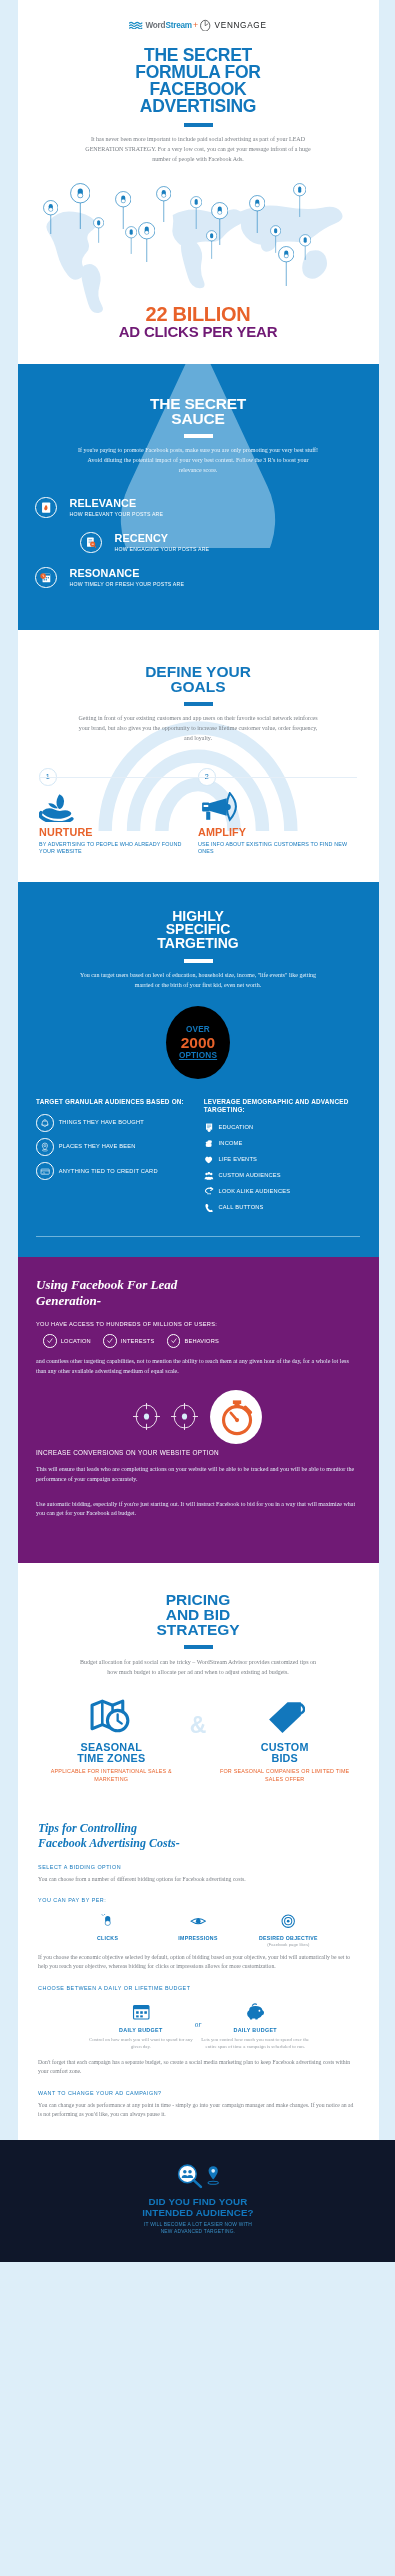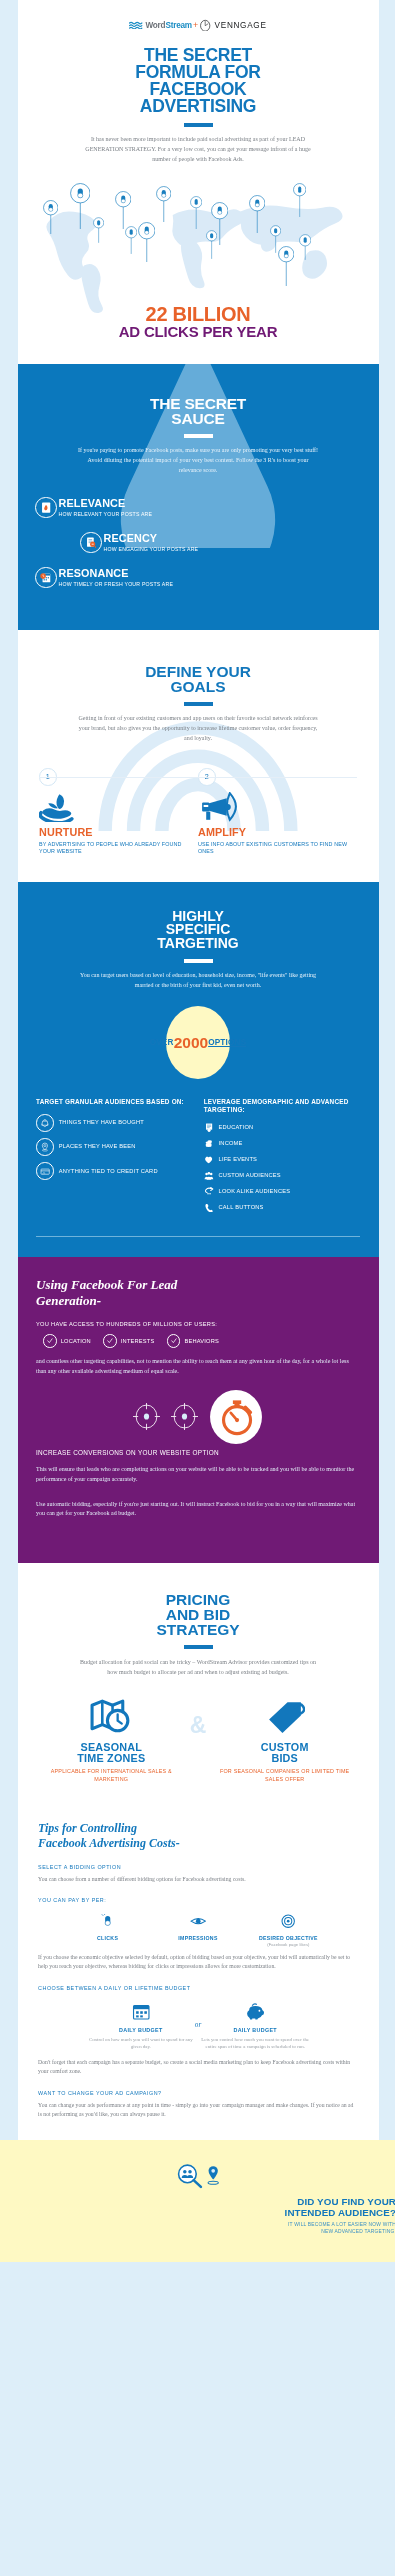--- a/index.html
+++ b/index.html
@@ -47,21 +47,21 @@
   .hero-pad { height:24px; }
 
   
   .sauce { background:#0b78bd; position:relative; overflow:hidden; padding:32px 0 28px; }
   .drop-big { position:absolute; left:50%; top:-32px; transform:translateX(-50%); }
   .sauce h2 {
     position:relative; z-index:3; text-align:center; color:#fff;
     font-size:15.5px; line-height:.98; font-weight:bold; letter-spacing:-0.2px;
   }
   .three-r { position:relative; z-index:3; margin-top:20.6px; padding:0 17.5px; }
-  .r-item { display:flex; align-items:center; gap:2px; margin-bottom:13.4px; }
+  .r-item { display:flex; align-items:center; gap:13px; margin-bottom:13.4px; }
   .r-item.mid { justify-content:flex-start; margin-left:45px; }
   .r-item .ic {
     width:21.6px; height:21.6px; border:0.8px solid #ffffff; border-radius:50%;
     display:flex; align-items:center; justify-content:center; flex:0 0 21.6px;
   }
   .r-title { color:#fff; font-size:10.8px; font-weight:bold; line-height:1; letter-spacing:0.1px; }
   .r-sub { color:#fff; font-size:5.2px; letter-spacing:0.2px; margin-top:2.1px; }
 
   
   .goals { background:#fff; position:relative; overflow:hidden; padding:34px 0 26px; }
@@ -79,22 +79,22 @@
   }
   .goal-hr { position:absolute; left:21.6px; right:21.6px; top:8.8px; height:0.5px; background:#e4eef7; z-index:1; }
   .goal-icon { height:31px; display:flex; align-items:flex-end; margin:3.1px 0 5.2px; }
   .goal-name { color:#e8622a; font-size:10.8px; font-weight:bold; line-height:1; letter-spacing:0.1px; }
   .goal-desc { color:#1277bc; font-size:5.4px; line-height:1.35; margin-top:3.1px; letter-spacing:0.1px; }
 
   
   .target { background:#0b78bd; padding:28px 0 20.6px; }
   .target h2 { text-align:center; color:#fff; font-size:14px; line-height:.98; font-weight:bold; }
   .bubble {
-    width:64px; height:73px; border-radius:50%; background:#fef9c3;
-    margin:15.5px auto 0; display:flex; flex-direction:row;
+    width:64px; height:73px; border-radius:50%; background:#000000;
+    margin:15.5px auto 0; display:flex; flex-direction:column;
     align-items:center; justify-content:center; line-height:1;
   }
   .bubble .b1 { color:#1277bc; font-size:8.2px; font-weight:bold; letter-spacing:0.2px; }
   .bubble .b2 { color:#e8622a; font-size:15.5px; font-weight:bold; margin:1px 0; }
   .bubble .b3 { color:#1277bc; font-size:8.2px; font-weight:bold; letter-spacing:0.2px;text-decoration:underline; }
   .tcols { display:flex; margin-top:18.5px; padding:0 18.5px; gap:11.3px; }
   .tcol { flex:1; }
   .tcol h3 { color:#fff; font-size:6.4px; line-height:1.25; letter-spacing:0.2px; margin-bottom:8.2px; }
   .tlist-circ li { display:flex; align-items:center; gap:5.2px; margin-bottom:6.7px; list-style:none; }
   .tlist-circ .ic {
@@ -146,21 +146,21 @@
   .pay .lb { color:#1277bc; font-size:5.2px; font-weight:bold; letter-spacing:0.3px; margin-top:3.6px; }
   .pay .sb { color:#9aa0a6; font-size:4.1px; letter-spacing:0.1px; margin-top:1px; }
   .budget-row { display:flex; align-items:center; justify-content:center; gap:0; margin:9.3px 0 3.1px; }
   .bcol { width:108px; text-align:center; }
   .bcol .ic { height:23px; display:flex; align-items:center; justify-content:center; }
   .bcol .lb { color:#1277bc; font-size:5.4px; font-weight:bold; letter-spacing:0.3px; margin-top:4.1px; }
   .bcol .tx { color:#9aa0a6; font-family:"Liberation Serif",serif; font-size:4.9px; line-height:1.5; margin-top:3.1px; }
   .or { color:#1277bc; font-family:"Liberation Serif",serif; font-style:italic; font-size:7.2px; }
 
   
-  .footer { background:#fef9c3; padding:20.6px 0 26px; text-align:right; position:relative; }
+  .footer { background:#0f172a; padding:20.6px 0 26px; text-align:center; position:relative; }
   .foot-ic { height:31px; display:flex; align-items:center; justify-content:center; gap:2.1px; }
   .foot-t { color:#1277bc; font-size:9.8px; font-weight:bold; line-height:1.05; margin-top:6.2px; letter-spacing:0.1px; }
   .foot-s { color:#3a90c6; font-size:4.9px; line-height:1.4; margin-top:4.1px; letter-spacing:0.2px; }
 </style>
 </head>
 <body>
 
 <div class="page">
 <div class="col">
 

